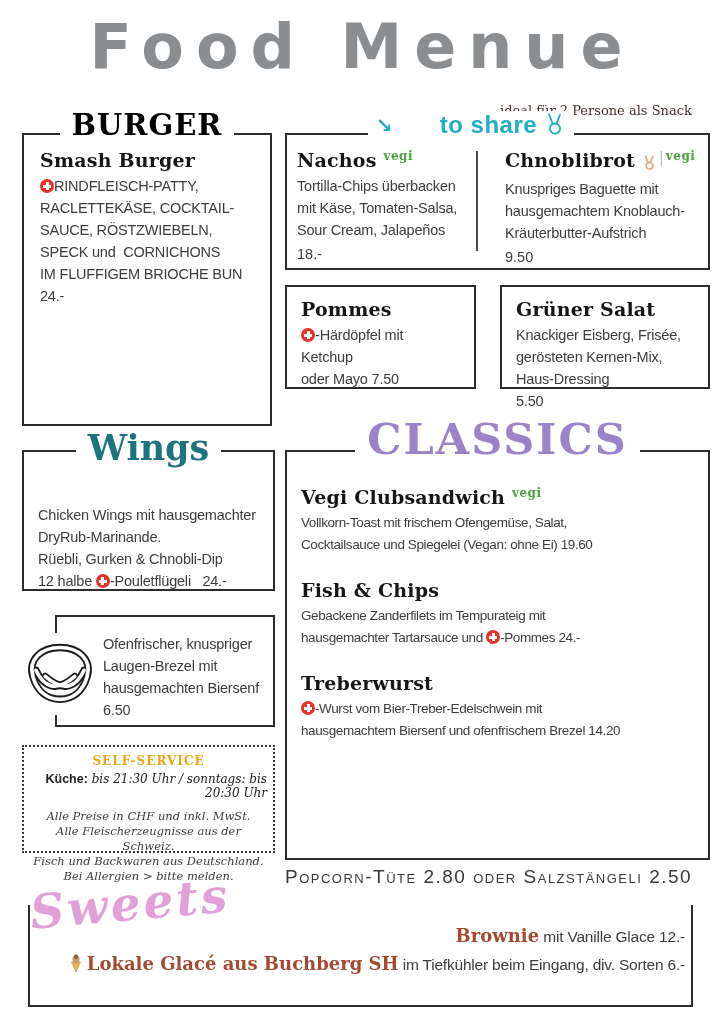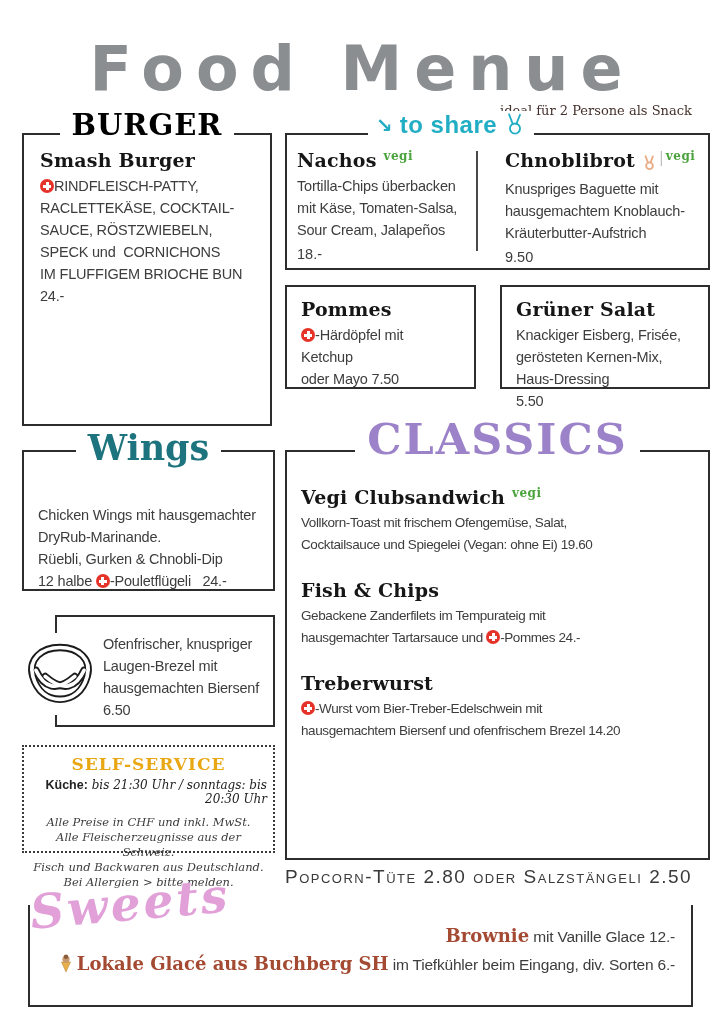--- a/index.html
+++ b/index.html
@@ -4,52 +4,52 @@
 <style>
   * { margin:0; padding:0; box-sizing:border-box; }
   html,body { background:#ffffff; }
   .page {
     position:relative; width:724px; height:1024px; margin:0 auto;
     background:#ffffff; overflow:hidden;
     font-family:"Liberation Sans", sans-serif; color:#3d3d3d;
   }
   
   .main-title {
-    position:absolute; top:32px; left:0; width:100%;
+    position:absolute; top:10px; left:0; width:100%;
     text-align:center; font-family:"DejaVu Sans", sans-serif;
     font-weight:bold; font-size:62px; letter-spacing:12px;
     color:#8a8e91; white-space:nowrap;
   }
   
   .box { position:absolute; border:2px solid #2d2d2d; background:#fff; }
   .burger-box      { left:22px;  top:133px; width:250px; height:293px; padding:14px 6px 0 16px; }
   .share-box       { left:285px; top:133px; width:425px; height:137px; }
   .pommes-box      { left:285px; top:285px; width:191px; height:104px; padding:11px 6px 0 14px; }
   .salat-box       { left:500px; top:285px; width:210px; height:104px; padding:11px 6px 0 14px; }
   .wings-box       { left:22px;  top:450px; width:253px; height:141px; padding:52px 6px 0 14px; }
   .classics-box    { left:285px; top:450px; width:425px; height:410px; padding:34px 4px 0 14px; }
   .pretzel-box     { left:55px;  top:615px; width:220px; height:112px; padding:16px 4px 0 46px; }
   .selfservice-box { left:22px;  top:745px; width:253px; height:108px; border:2px dotted #3a3a3a; padding:7px 6px 0 6px; text-align:center; }
-  .sweets-box      { left:28px;  top:905px; width:665px; height:102px; border-top:none; padding:20px 16px 0 0; text-align:right; }
+  .sweets-box      { left:28px;  top:905px; width:665px; height:102px; border-top:none; padding:20px 6px 0 0; text-align:right; }
   .sweets-topline  { position:absolute; left:240px; top:905px; width:453px; height:2px; background:#2d2d2d; }
   
   .heading-row { position:absolute; display:flex; justify-content:center; z-index:3; }
   .heading-row > span { background:#fff; padding:0 12px; white-space:nowrap; }
   .burger-heading   { left:22px;  top:108px; width:250px; }
   .burger-heading span { font-family:"DejaVu Serif", serif; font-weight:bold; font-size:29px; letter-spacing:1px; color:#000000; }
   .wings-heading    { left:22px;  top:427px; width:253px; }
   .wings-heading span { font-family:"DejaVu Serif", serif; font-weight:bold; font-size:35px; color:#1e747e; }
   .classics-heading { left:285px; top:414px; width:425px; }
   .classics-heading span { font-family:"DejaVu Serif", serif; font-weight:bold; font-size:43px; letter-spacing:2px; color:#9c82c8; }
   .share-heading {
     position:absolute; left:368px; top:111px; z-index:3; background:#fff; padding:0 8px;
     display:flex; align-items:center; gap:7px; white-space:nowrap;
   }
   .share-heading .arrow { color:#21aec4; font-size:20px; font-weight:bold; font-family:"DejaVu Sans", sans-serif; }
-  .share-heading .label { color:#21aec4; font-size:24px; font-weight:bold; letter-spacing:0.5px; }
+  .share-heading .label { color:#21aec4; font-size:24px; font-weight:bold; letter-spacing:0.5px;margin-left:40px; }
   .share-note {
     position:absolute; left:500px; top:103px; white-space:nowrap;
     font-family:"DejaVu Serif", serif; font-size:13px; color:#44302b;
   }
   .sweets-heading {
     position:absolute; left:30px; top:876px; z-index:3;
     font-family:"DejaVu Serif", serif; font-weight:bold; font-style:italic;
     font-size:47px; letter-spacing:3px; color:#e2a0d8; transform:rotate(-5deg);
   }
   
@@ -76,21 +76,21 @@
   }
   
   .share-col { position:absolute; top:14px; }
   .share-col.left  { left:10px;  width:180px; }
   .share-col.right { left:218px; width:200px; }
   .share-divider { position:absolute; left:189px; top:16px; width:2px; height:100px; background:#4a4a4a; }
   .hand-icon { display:inline-block; vertical-align:-3px; }
   
   .pretzel-wrap { position:absolute; left:23px; top:633px; width:74px; height:82px; background:#fff; z-index:2; }
   
-  .ss-heading { font-family:"DejaVu Serif", serif; font-weight:bold; font-size:17px; letter-spacing:1px; color:#e8a713; }
+  .ss-heading { font-family:"DejaVu Serif", serif; font-weight:bold; font-size:12px; letter-spacing:1px; color:#e8a713; }
   .ss-kitchen { margin-top:4px; font-size:12px; color:#222;text-align:right; }
   .ss-kitchen .k-label { font-weight:bold; font-size:12.5px; font-family:"Liberation Sans", sans-serif; }
   .ss-kitchen .k-hours { font-family:"DejaVu Serif", serif; font-style:italic; font-size:12px; }
   .ss-notes { margin-top:9px; font-family:"DejaVu Serif", serif; font-style:italic; font-size:11.5px; line-height:15px; color:#3c3c3c; white-space:pre-wrap; }
   
   .popcorn-line {
     position:absolute; left:285px; top:866px; width:430px; white-space:nowrap;
     font-variant:small-caps; font-size:19px; letter-spacing:1.5px;
     font-weight:400; color:#3a3a3a;
   }

